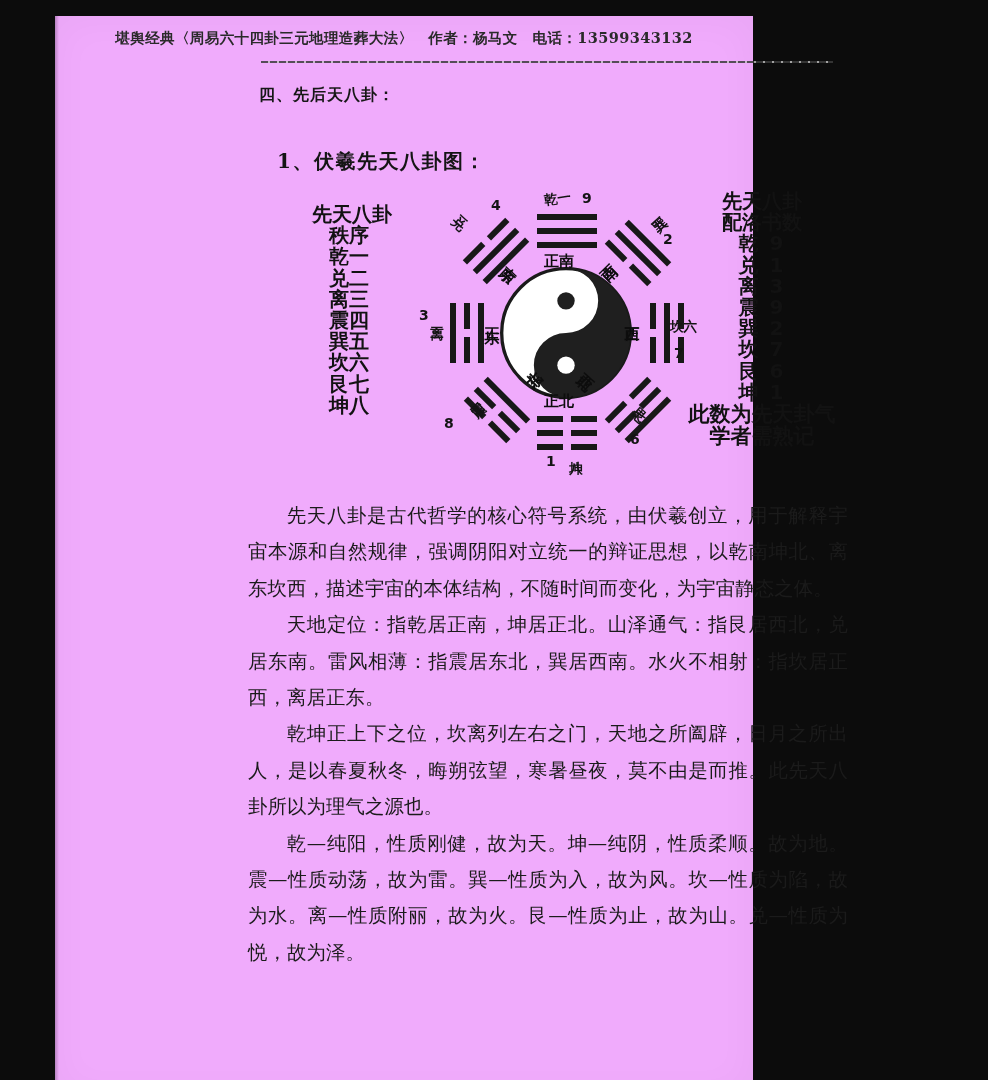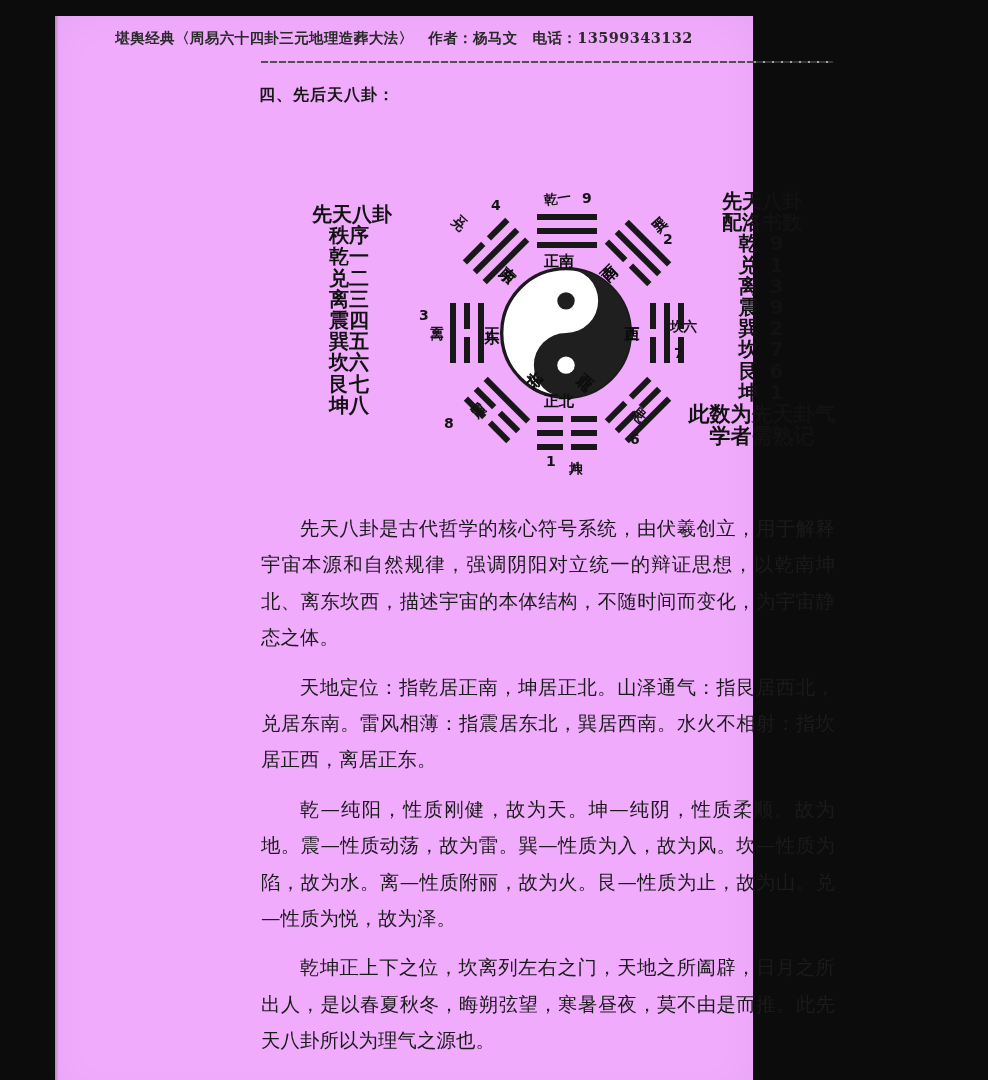--- a/index.html
+++ b/index.html
@@ -180,21 +180,21 @@
     top: 482px;
     width: 600px;
     font-family: "DejaVu Serif", "Liberation Serif", serif;
     font-size: 19.4px;
     line-height: 36.4px;
     color: #1b1b1b;
     text-align: justify;
     letter-spacing: 0.1px;
   }
   #body-text p {
-    margin: 13px;
+    margin: 0;
     text-indent: 2em;
   }
 
   
   #folio {
     position: absolute;
     left: 0; right: 0;
     top: 1016px;
     text-align: center;
     font-family: "DejaVu Serif", "Liberation Serif", serif;
@@ -206,20 +206,21 @@
 <body>
 
 <div id="scan-page">
 
   <div id="scan-gutter"></div>
 
   <div id="running-head">堪舆经典〈周易六十四卦三元地理造葬大法〉　作者：杨马文　电话：13599343132</div>
   <div id="head-rule"></div>
 
   <div class="heading-1">四、先后天八卦：</div>
+  <div class="heading-2">1、伏羲先天八卦图：</div>
 
   <div id="figure-block">
 
     <div class="side-list" id="list-left">
       <span class="li">先天八卦</span>
       <span class="li indent">秩序</span>
       <span class="li indent">乾一</span>
       <span class="li indent">兑二</span>
       <span class="li indent">离三</span>
       <span class="li indent">震四</span>
@@ -393,18 +394,18 @@
       <span class="li num">坤 1</span>
       <span class="li note">此数为先天卦气</span>
       <span class="li note">学者需熟记</span>
     </div>
 
   </div>
 
   <div id="body-text">
     <p>先天八卦是古代哲学的核心符号系统，由伏羲创立，用于解释宇宙本源和自然规律，强调阴阳对立统一的辩证思想，以乾南坤北、离东坎西，描述宇宙的本体结构，不随时间而变化，为宇宙静态之体。</p>
     <p>天地定位：指乾居正南，坤居正北。山泽通气：指艮居西北，兑居东南。雷风相薄：指震居东北，巽居西南。水火不相射：指坎居正西，离居正东。</p>
+    <p>乾坤正上下之位，坎离列左右之门，天地之所阖辟，日月之所出人，是以春夏秋冬，晦朔弦望，寒暑昼夜，莫不由是而推。此先天八卦所以为理气之源也。</p>
     <p>乾—纯阳，性质刚健，故为天。坤—纯阴，性质柔顺。故为地。震—性质动荡，故为雷。巽—性质为入，故为风。坎—性质为陷，故为水。离—性质附丽，故为火。艮—性质为止，故为山。兑—性质为悦，故为泽。</p>
-    <p>乾坤正上下之位，坎离列左右之门，天地之所阖辟，日月之所出人，是以春夏秋冬，晦朔弦望，寒暑昼夜，莫不由是而推。此先天八卦所以为理气之源也。</p>
   </div>
 
 
 </div>
 
 </body></html>

